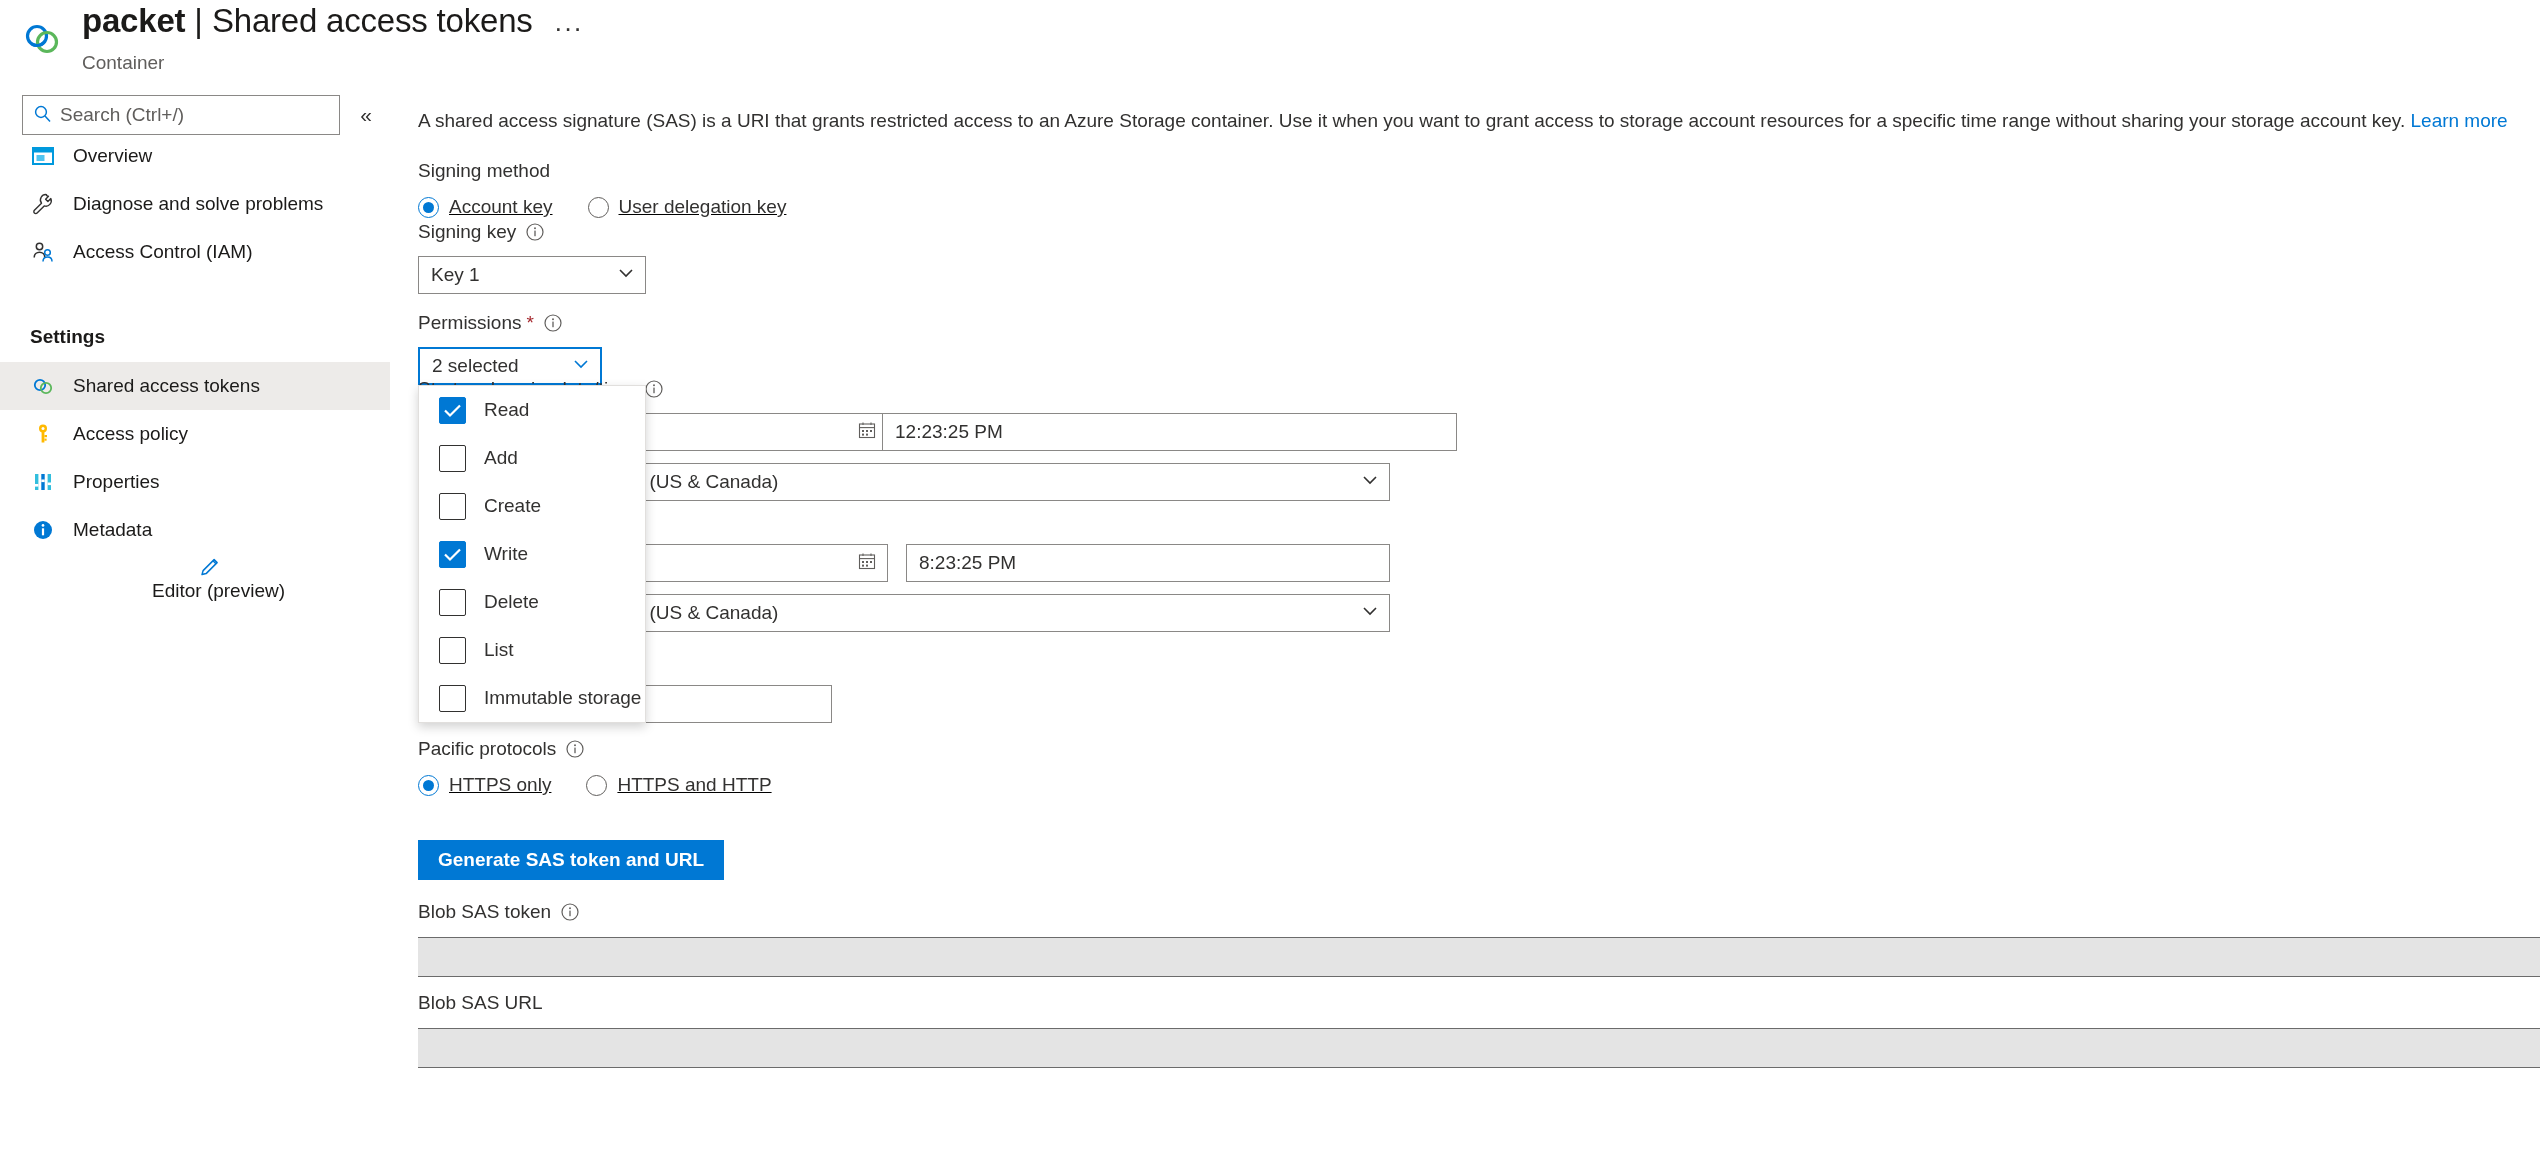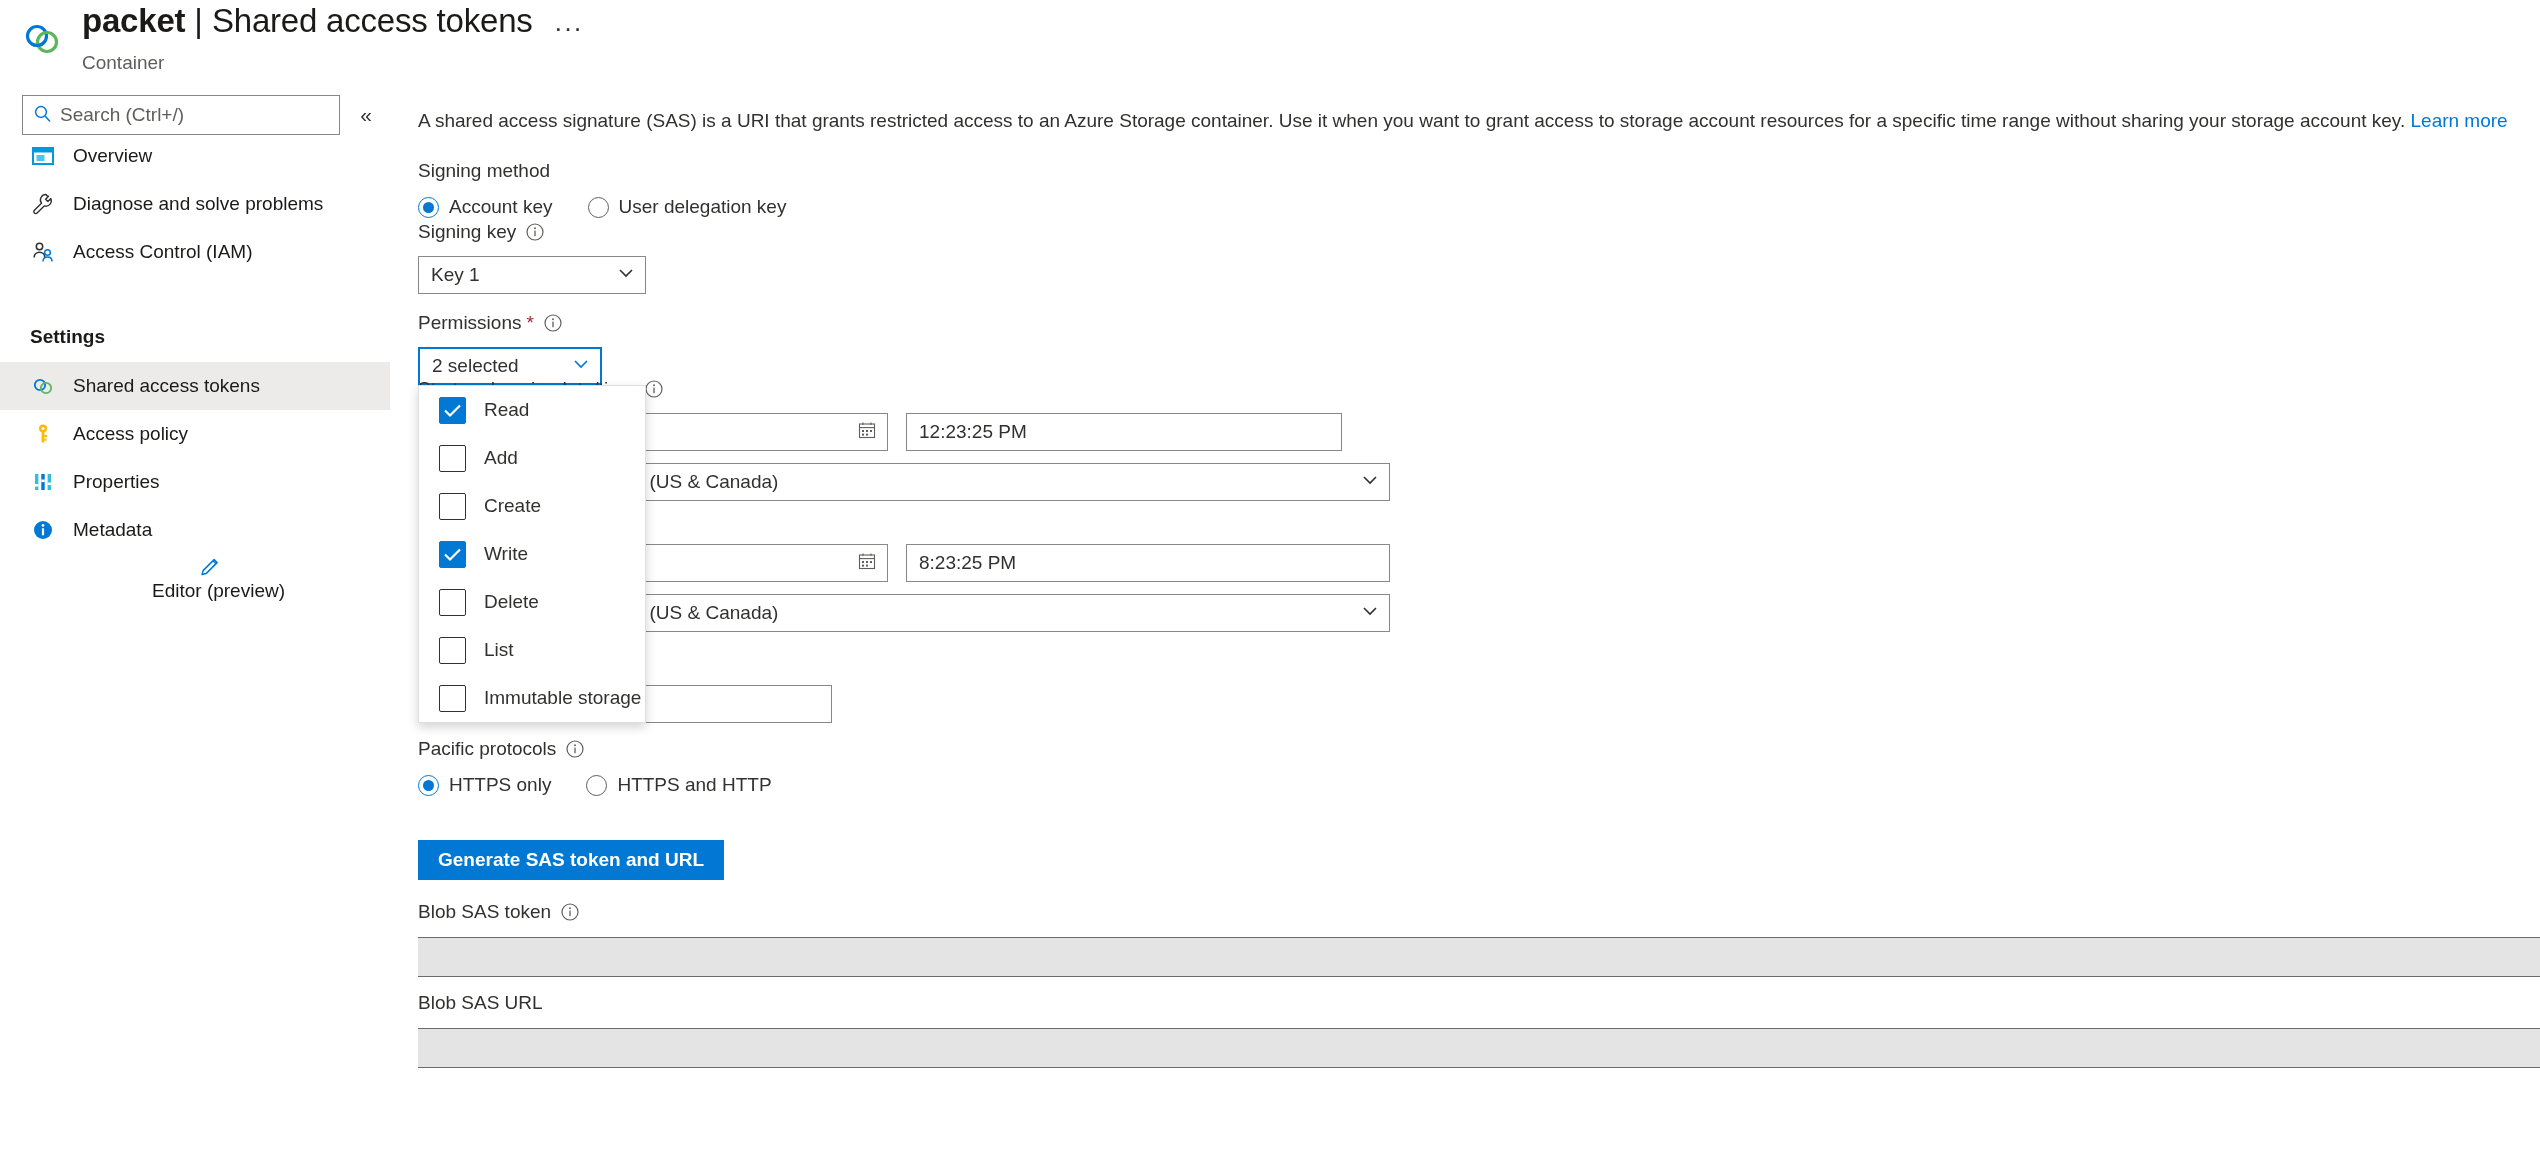--- a/index.html
+++ b/index.html
@@ -68,21 +68,21 @@
     position: absolute; font-size: 19px; color: #323130;
     display: flex; align-items: center; white-space: nowrap; text-align: center;
   }
   .req-star { color: #a4262c; margin-left: 5px; font-size: 19px; }
   .info-ic {
     display: inline-flex; width: 20px; height: 20px; margin-left: 9px;
     align-items: center; justify-content: center; flex: 0 0 auto;
   }
 
   
-  .radio-row { position: absolute; display: flex; align-items: flex-end; }
+  .radio-row { position: absolute; display: flex; align-items: flex-end; text-decoration: underline; }
   .radio-opt { display: flex; align-items: center; cursor: pointer; }
   .radio-mark {
     width: 21px; height: 21px; border-radius: 50%;
     border: 1px solid #605e5c; background: #fff;
     display: inline-block; position: relative; flex: 0 0 auto;
   }
   .radio-opt.on .radio-mark { border: 1px solid #0078d4; border-width: 1px; }
   .radio-opt.on .radio-mark::after {
     content: ""; position: absolute; left: 4px; top: 4px;
     width: 11px; height: 11px; border-radius: 50%; background: #0078d4;
@@ -339,21 +339,21 @@
         <line x1="14" y1="2.5" x2="14" y2="5" stroke="#605e5c" stroke-width="1.1"></line>
         <rect x="5" y="10" width="2" height="2" fill="#605e5c"></rect>
         <rect x="9" y="10" width="2" height="2" fill="#605e5c"></rect>
         <rect x="13" y="10" width="2" height="2" fill="#605e5c"></rect>
         <rect x="5" y="13.6" width="2" height="2" fill="#605e5c"></rect>
         <rect x="9" y="13.6" width="2" height="2" fill="#605e5c"></rect>
       </svg>
     </span>
   </div>
 
-  <div class="txtin" style="left:516px; top:325px; width:436px;">
+  <div class="txtin" style="left:492px; top:325px; width:575px;">
     <input type="text" value="12:23:25 PM" style="">
   </div>
 
   <div class="sel" style="left:28px; top:375px; width:972px;">
     <span class="sv">(UTC-08:00) Pacific Time (US &amp; Canada)</span>
     <span>
       <svg width="18" height="18" viewBox="0 0 18 18">
           <path d="M3 6l6 6 6-6" fill="none" stroke="#323130" stroke-width="1.6"></path>
         </svg>
     </span>

